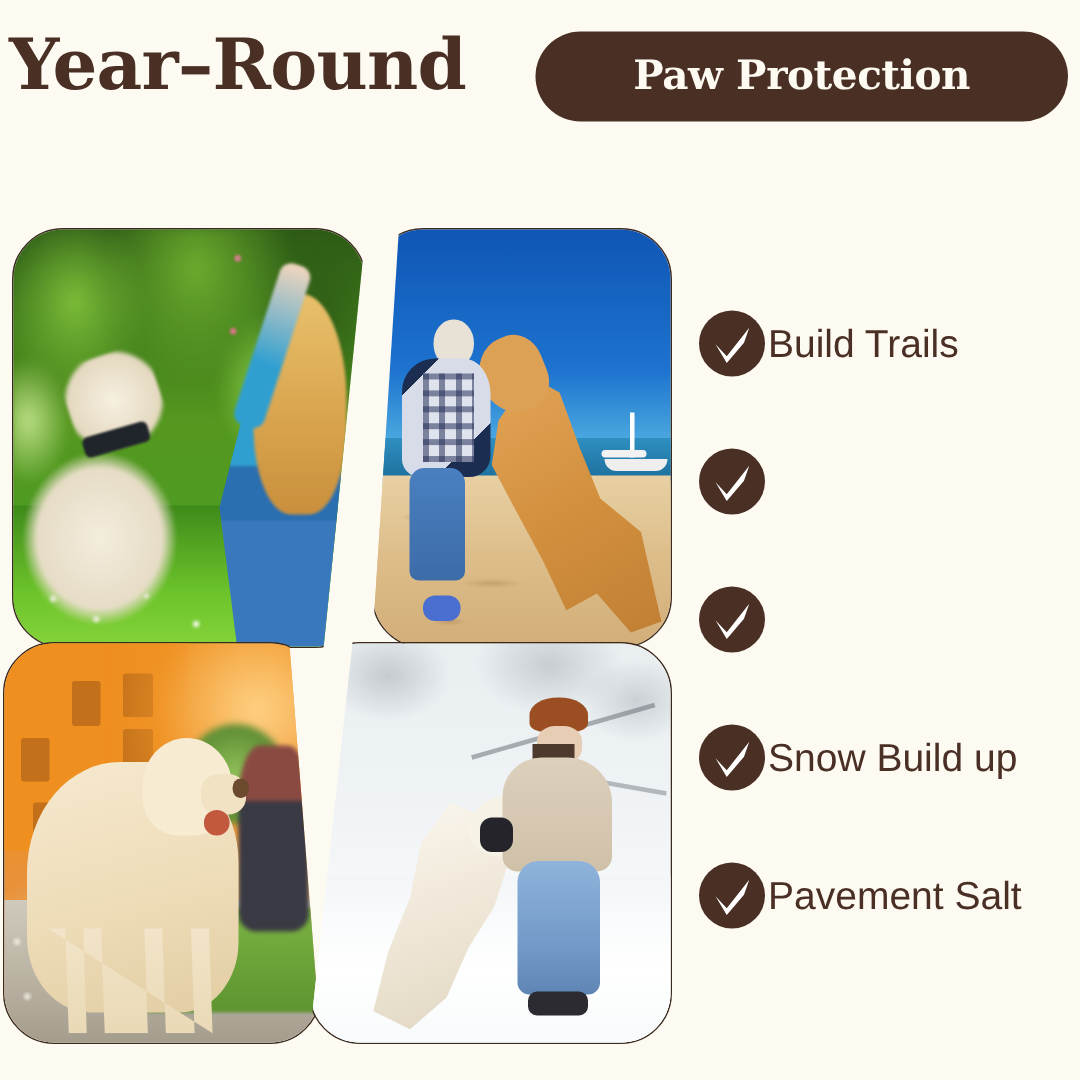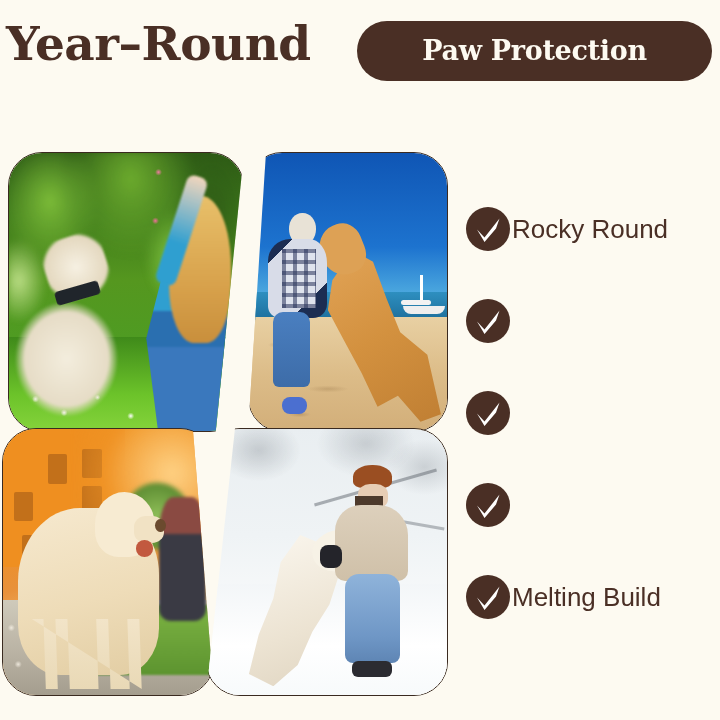--- a/index.html
+++ b/index.html
@@ -345,21 +345,21 @@
   </div>
 
   <div class="features">
 
     <div class="feature" style="top:0px">
       <span class="check">
         <svg width="44" height="44" viewBox="0 0 44 44" aria-hidden="true">
           <path d="M11 22.5 L18.5 30.5 L33.5 11.5 L30 21.5 L18.5 35 Z" fill="#ffffff"></path>
         </svg>
       </span>
-      <span class="feature-label">Rocky Round</span>
+      <span class="feature-label">Build Trails</span>
     </div>
 
     <div class="feature" style="top:92px">
       <span class="check">
         <svg width="44" height="44" viewBox="0 0 44 44" aria-hidden="true">
           <path d="M11 22.5 L18.5 30.5 L33.5 11.5 L30 21.5 L18.5 35 Z" fill="#ffffff"></path>
         </svg>
       </span>
     </div>
 
@@ -370,26 +370,27 @@
         </svg>
       </span>
     </div>
 
     <div class="feature" style="top:276px">
       <span class="check">
         <svg width="44" height="44" viewBox="0 0 44 44" aria-hidden="true">
           <path d="M11 22.5 L18.5 30.5 L33.5 11.5 L30 21.5 L18.5 35 Z" fill="#ffffff"></path>
         </svg>
       </span>
+      <span class="feature-label">Snow Build up</span>
     </div>
 
     <div class="feature" style="top:368px">
       <span class="check">
         <svg width="44" height="44" viewBox="0 0 44 44" aria-hidden="true">
           <path d="M11 22.5 L18.5 30.5 L33.5 11.5 L30 21.5 L18.5 35 Z" fill="#ffffff"></path>
         </svg>
       </span>
-      <span class="feature-label">Melting Build</span>
+      <span class="feature-label">Pavement Salt</span>
     </div>
 
   </div>
 
 </div>
 
 </body></html>

